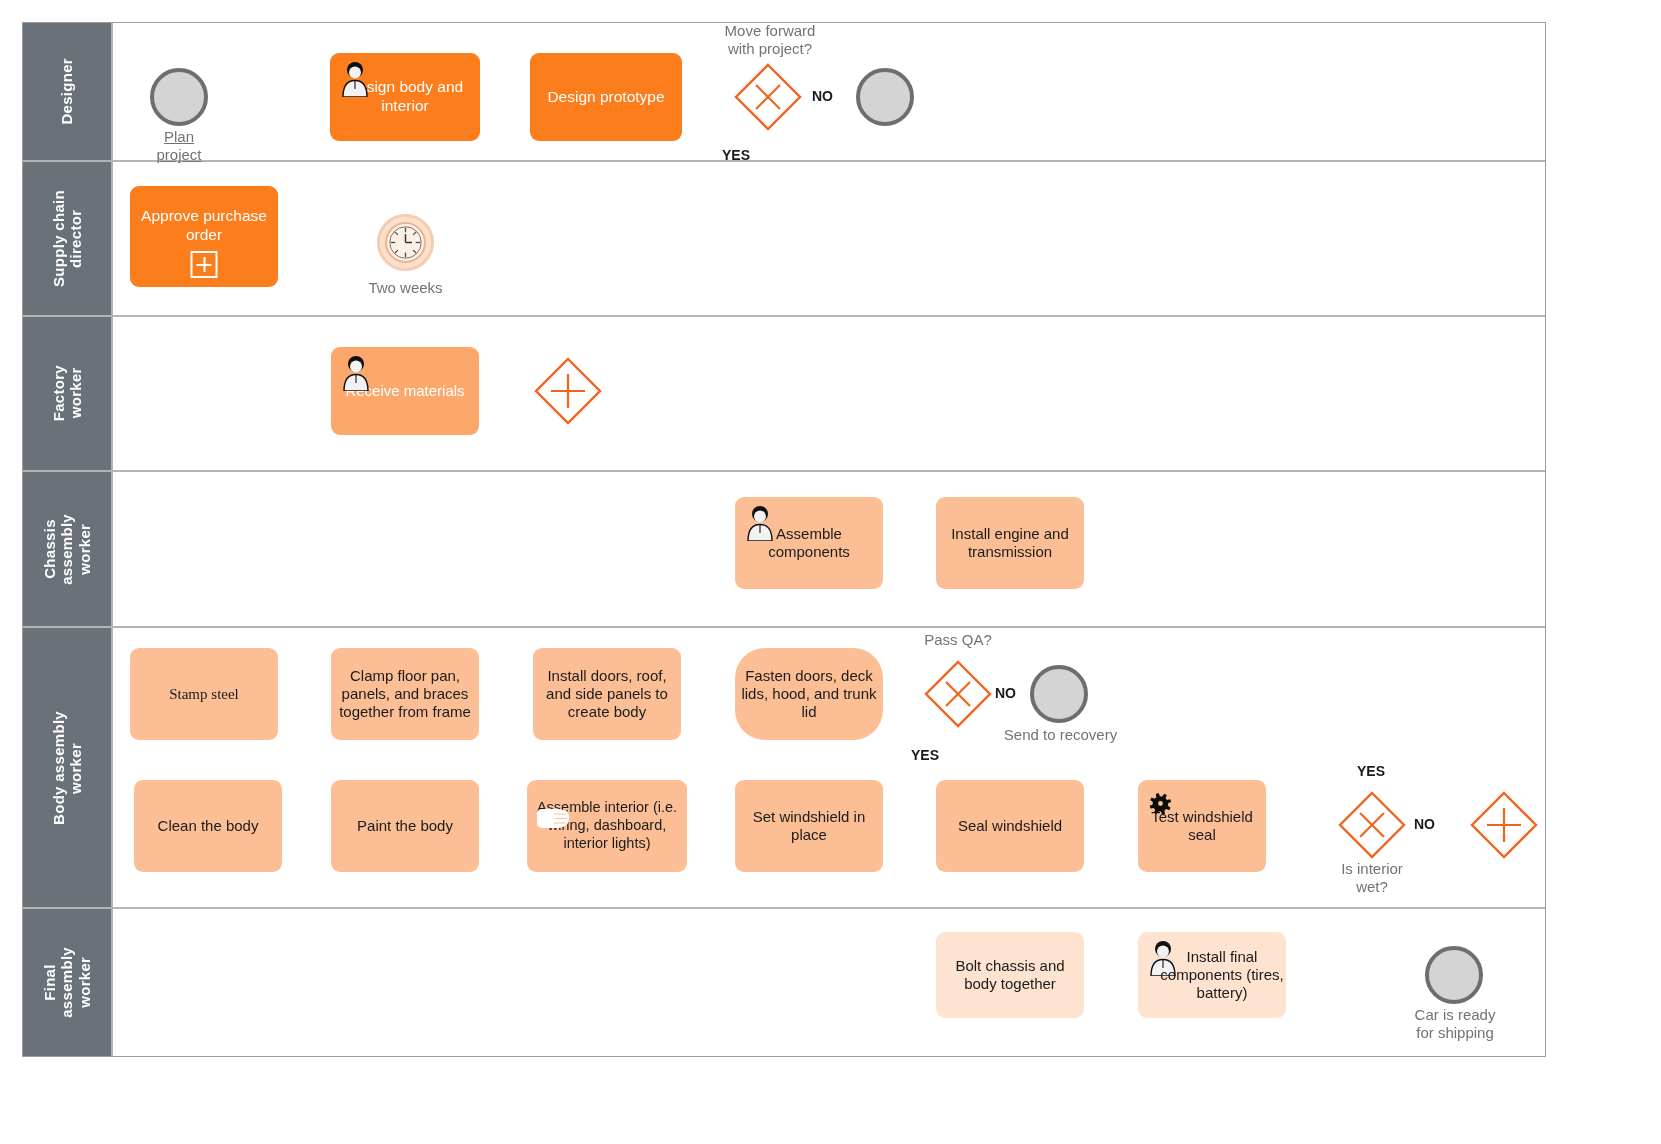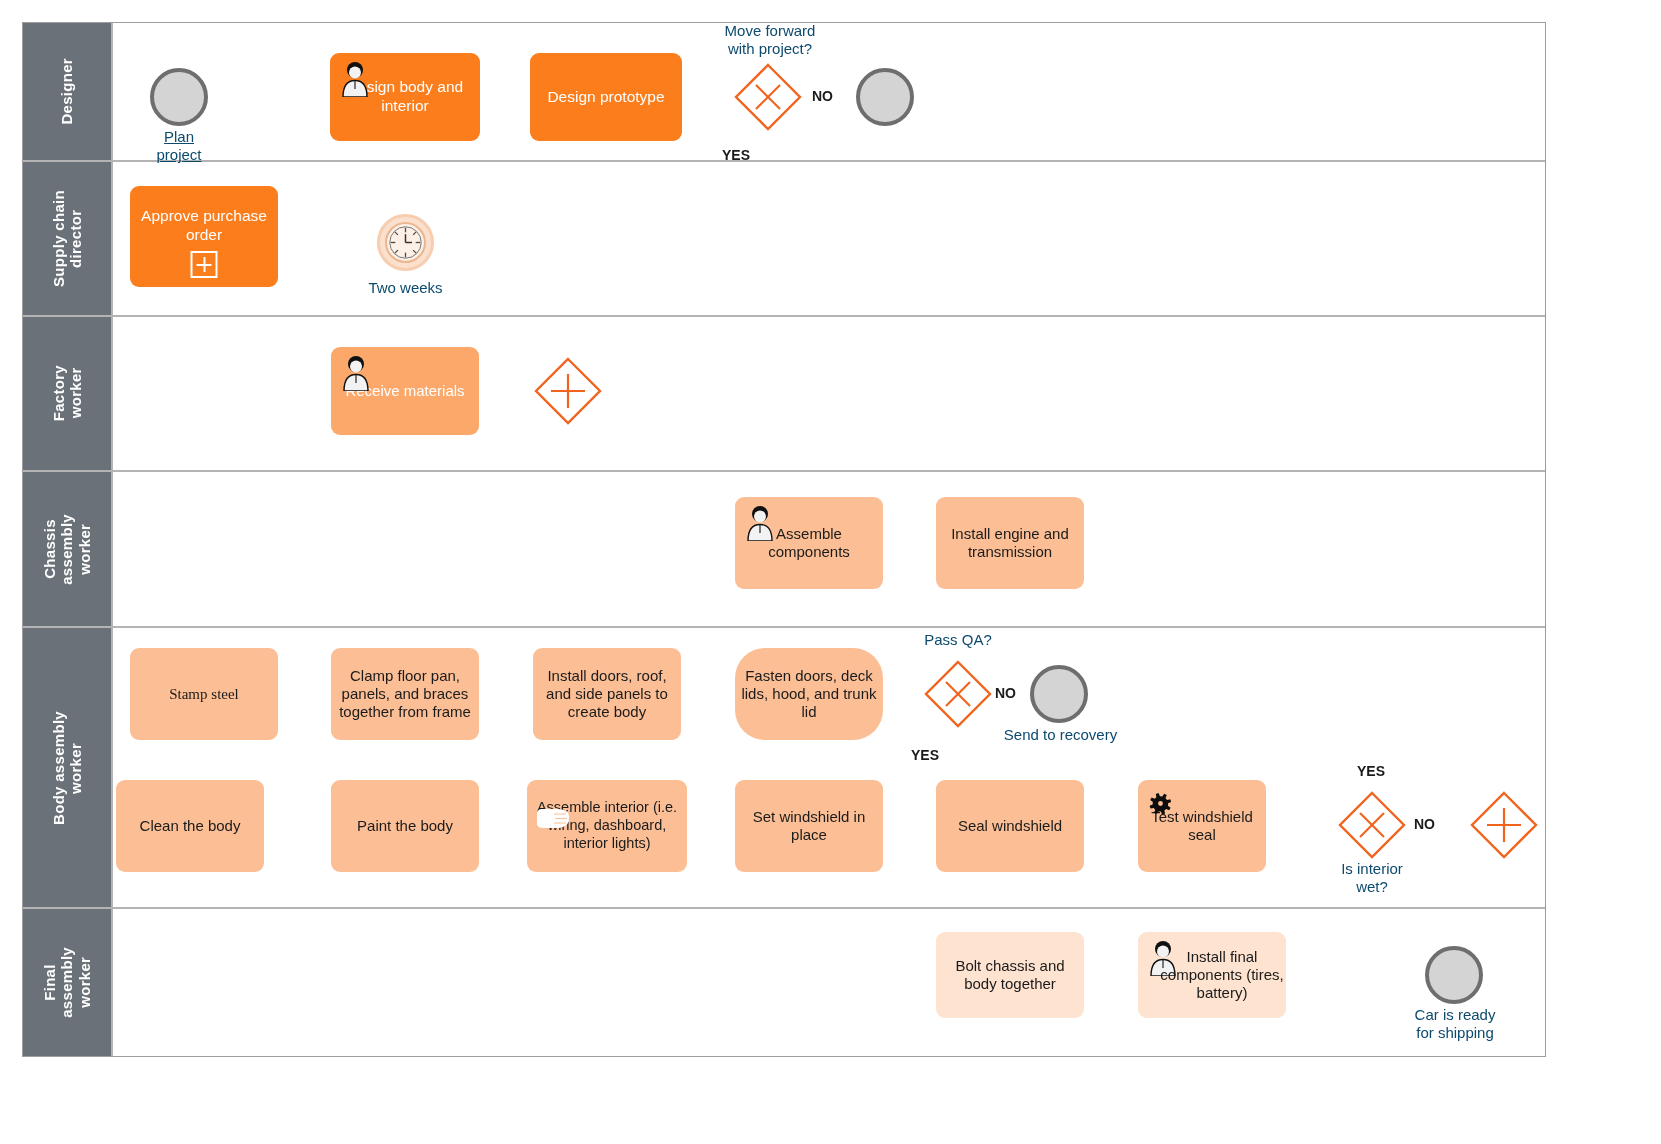--- a/index.html
+++ b/index.html
@@ -36,21 +36,21 @@
   
   .event{position:absolute;border-radius:50%;box-sizing:border-box;background:#d4d4d4;border:4px solid #6e6e6e;}
   .event.timer{background:#fbe0cd;border:3px solid #f6cdb0;}
   .timer-inner{position:absolute;left:5px;top:5px;right:5px;bottom:5px;border-radius:50%;background:#fdf0e6;border:2px solid #e9b68e;}
 
   
   .gw{position:absolute;}
   .gw svg{display:block;overflow:visible;}
 
   
-  .lab{position:absolute;font-size:15px;color:#0c4a6e;text-align:center;line-height:1.22;white-space:pre-line;}
+  .lab{position:absolute;font-size:15px;color:#737373;text-align:center;line-height:1.22;white-space:pre-line;}
   .flowlab{position:absolute;font-size:14px;font-weight:bold;color:#1b1b1b;}
 
   
   #wires{position:absolute;left:0;top:0;width:1661px;height:1144px;pointer-events:none;}
 </style>
 </head>
 <body>
 
 <div id="canvas">
 
@@ -256,21 +256,21 @@
 roof, and side
 panels to create
 body</span>
   </div>
   <div class="task t-mid" style="left:735px;top:648px;width:148px;height:92px;border-radius:30px;">
     <span class="lbl">Fasten doors,
 deck lids, hood,
 and trunk lid</span>
   </div>
 
-  <div class="task t-mid" style="left:116px;top:780px;width:148px;height:92px;">
+  <div class="task t-mid" style="left:134px;top:780px;width:148px;height:92px;">
     <span class="lbl">Clean the body</span>
   </div>
   <div class="task t-mid" style="left:331px;top:780px;width:148px;height:92px;">
     <span class="lbl">Paint the body</span>
   </div>
   <div class="task t-mid" style="left:527px;top:780px;width:160px;height:92px;font-size:14.5px;">
     <span class="marker mk-hand">
       <svg viewBox="0 0 36 28" width="100%" height="100%">
         <path d="M2,9 C2,6 5,5 8,5 L22,5 C26,5 31,6 33,9 C34.5,11.5 34.5,16 33,19 C31,22.5 26,24 22,24 L8,24 C5,24 2,22.5 2,20 Z" fill="#ffffff"></path>
         <g stroke="#fbc49a" stroke-width="1.1">

